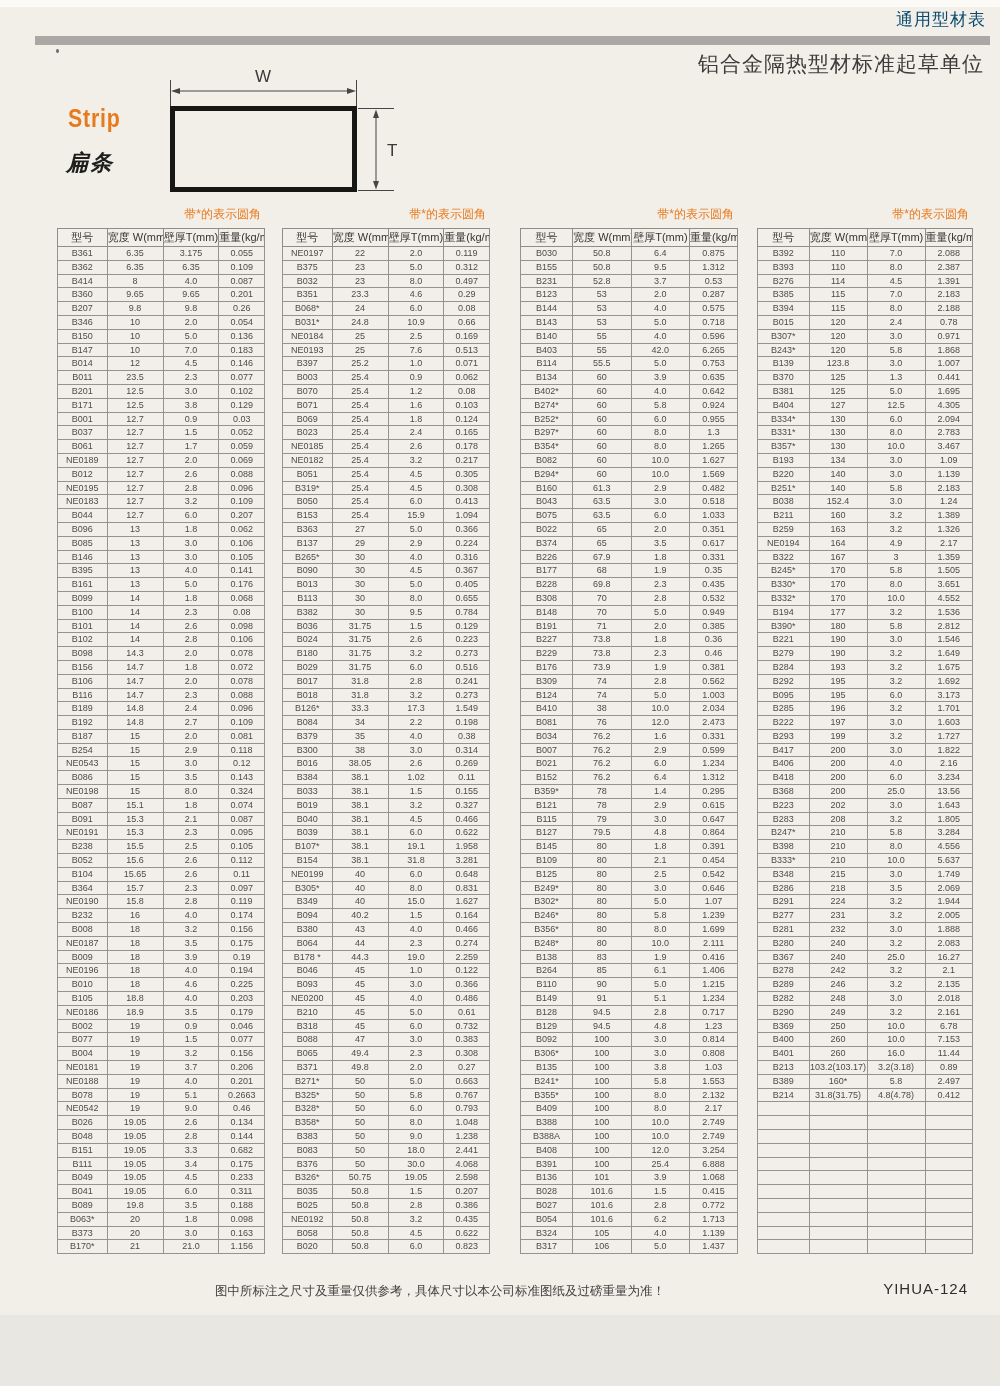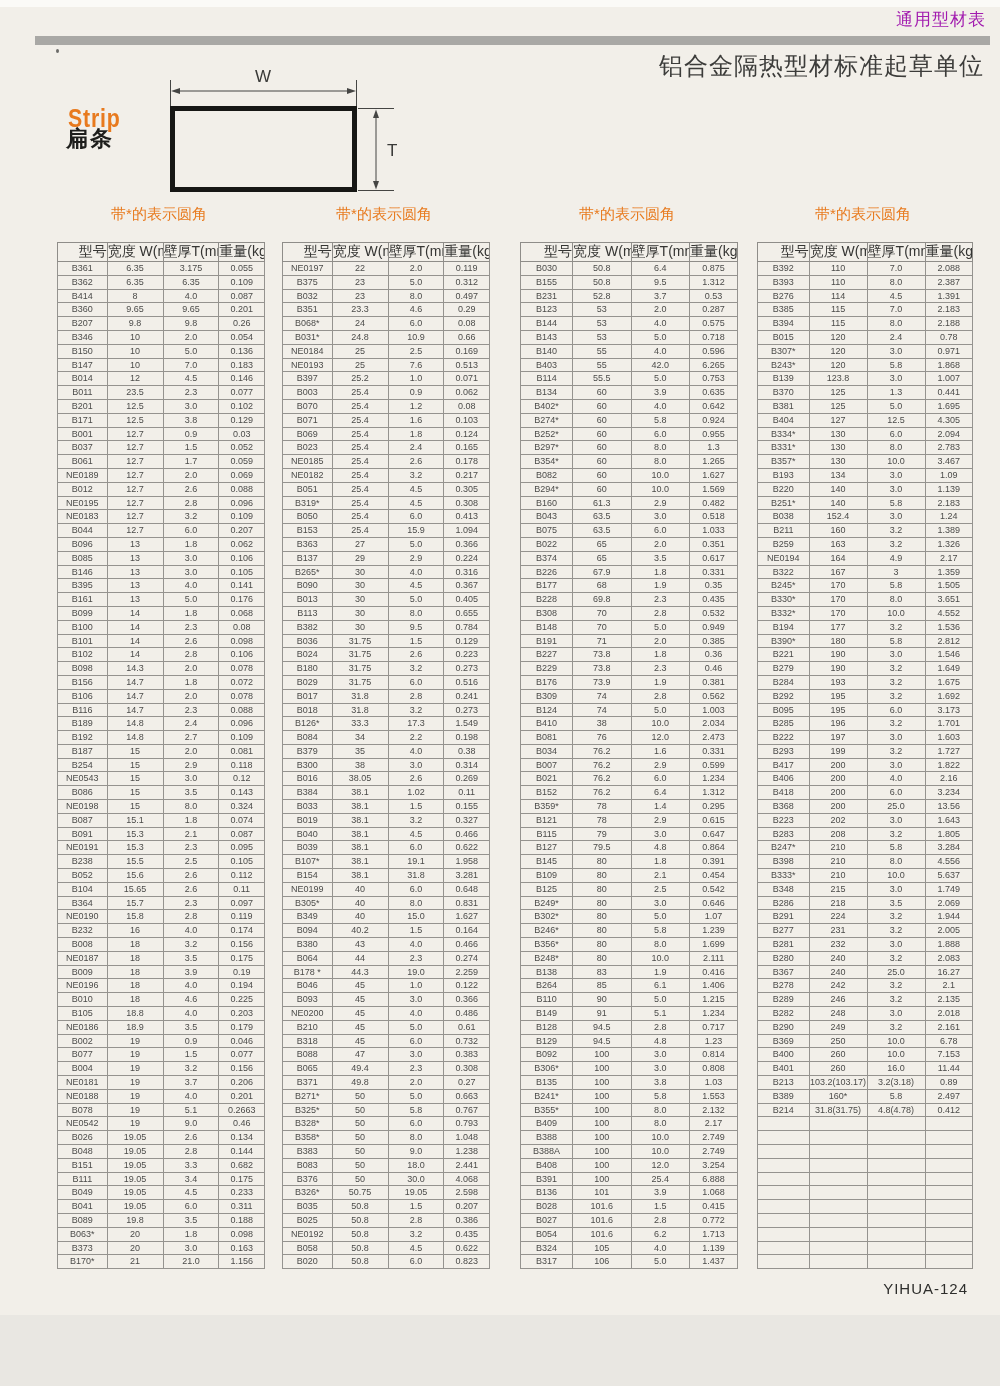--- a/index.html
+++ b/index.html
@@ -7,50 +7,50 @@
     width:1000px;height:1386px;position:relative;
     font-family:"Liberation Sans", sans-serif;
     background:#e9e7e2;overflow:hidden;
   }
   .page{
     position:absolute;left:0;top:0;width:1000px;height:1315px;
     background:#f2efe9;
   }
   .top-strip{position:absolute;left:0;top:0;width:1000px;height:7px;background:#fbfaf7;}
   .page-tag{
-    position:absolute;right:14px;top:8px;font-size:17px;color:#a21caf;letter-spacing:1px;
+    position:absolute;right:14px;top:8px;font-size:17px;color:#0c4a6e;letter-spacing:1px;
   }
   .bar{
     position:absolute;left:35px;top:36px;width:955px;height:9px;background:#a9a8a5;
   }
   .subtitle{
-    position:absolute;right:16px;top:50px;font-size:24px;color:#3c3c3a;letter-spacing:1px;
+    position:absolute;right:16px;top:50px;font-size:21px;color:#3c3c3a;letter-spacing:1px;
   }
   .logo-en{
     position:absolute;left:68px;top:103px;font-size:26px;font-weight:bold;color:#e87a1e;
     letter-spacing:1px;transform:scaleX(.82);transform-origin:left;
   }
   .logo-zh{
-    position:absolute;left:66px;top:124px;font-size:22px;font-weight:bold;color:#1e1e1c;letter-spacing:2px;
+    position:absolute;left:66px;top:148px;font-size:22px;font-weight:bold;color:#1e1e1c;letter-spacing:2px;font-style:italic;
   }
   .diagram-svg{position:absolute;left:150px;top:60px;}
   .dim-label{fill:#3a3a38;font-size:17px;font-family:"Liberation Sans",sans-serif;}
 
   .tbl-sec{position:absolute;top:207px;}
   .tbl-sec .note{
-    text-align:center;font-size:15px;color:#e87a1e;height:14px;line-height:14px;
-    padding-right:4px;margin-bottom:21px;
+    text-align:right;font-size:12px;color:#e87a1e;height:14px;line-height:14px;
+    padding-right:4px;margin-bottom:7px;
   }
   table.spec{
     border-collapse:collapse;table-layout:fixed;width:100%;
     background:transparent;
   }
   table.spec th{
-    border:1px solid #8f8d89;font-size:14px;font-weight:normal;color:#353533;
-    height:17px;padding:0;text-align:right;white-space:nowrap;overflow:hidden;
+    border:1px solid #8f8d89;font-size:11px;font-weight:normal;color:#353533;
+    height:17px;padding:0;text-align:center;white-space:nowrap;overflow:hidden;
   }
   table.spec td{
     border:1px solid #95938f;font-size:9px;color:#4c4c4a;
     height:12.8px;line-height:12.8px;padding:0;text-align:center;white-space:nowrap;overflow:hidden;
   }
   table.spec th:nth-child(1),table.spec td:nth-child(1){width:24%;}
   table.spec th:nth-child(2),table.spec td:nth-child(2){width:27%;}
   table.spec th:nth-child(3),table.spec td:nth-child(3){width:27%;}
   table.spec th:nth-child(4),table.spec td:nth-child(4){width:22%;}
 
@@ -1904,14 +1904,15 @@
           <tr>
             <td></td>
             <td></td>
             <td></td>
             <td></td>
           </tr>
         </tbody>
       </table>
   </div>
 
+  <div class="footer-note">图中所标注之尺寸及重量仅供参考，具体尺寸以本公司标准图纸及过磅重量为准！</div>
   <div class="page-code">YIHUA-124</div>
 </div>
 
 </body></html>

